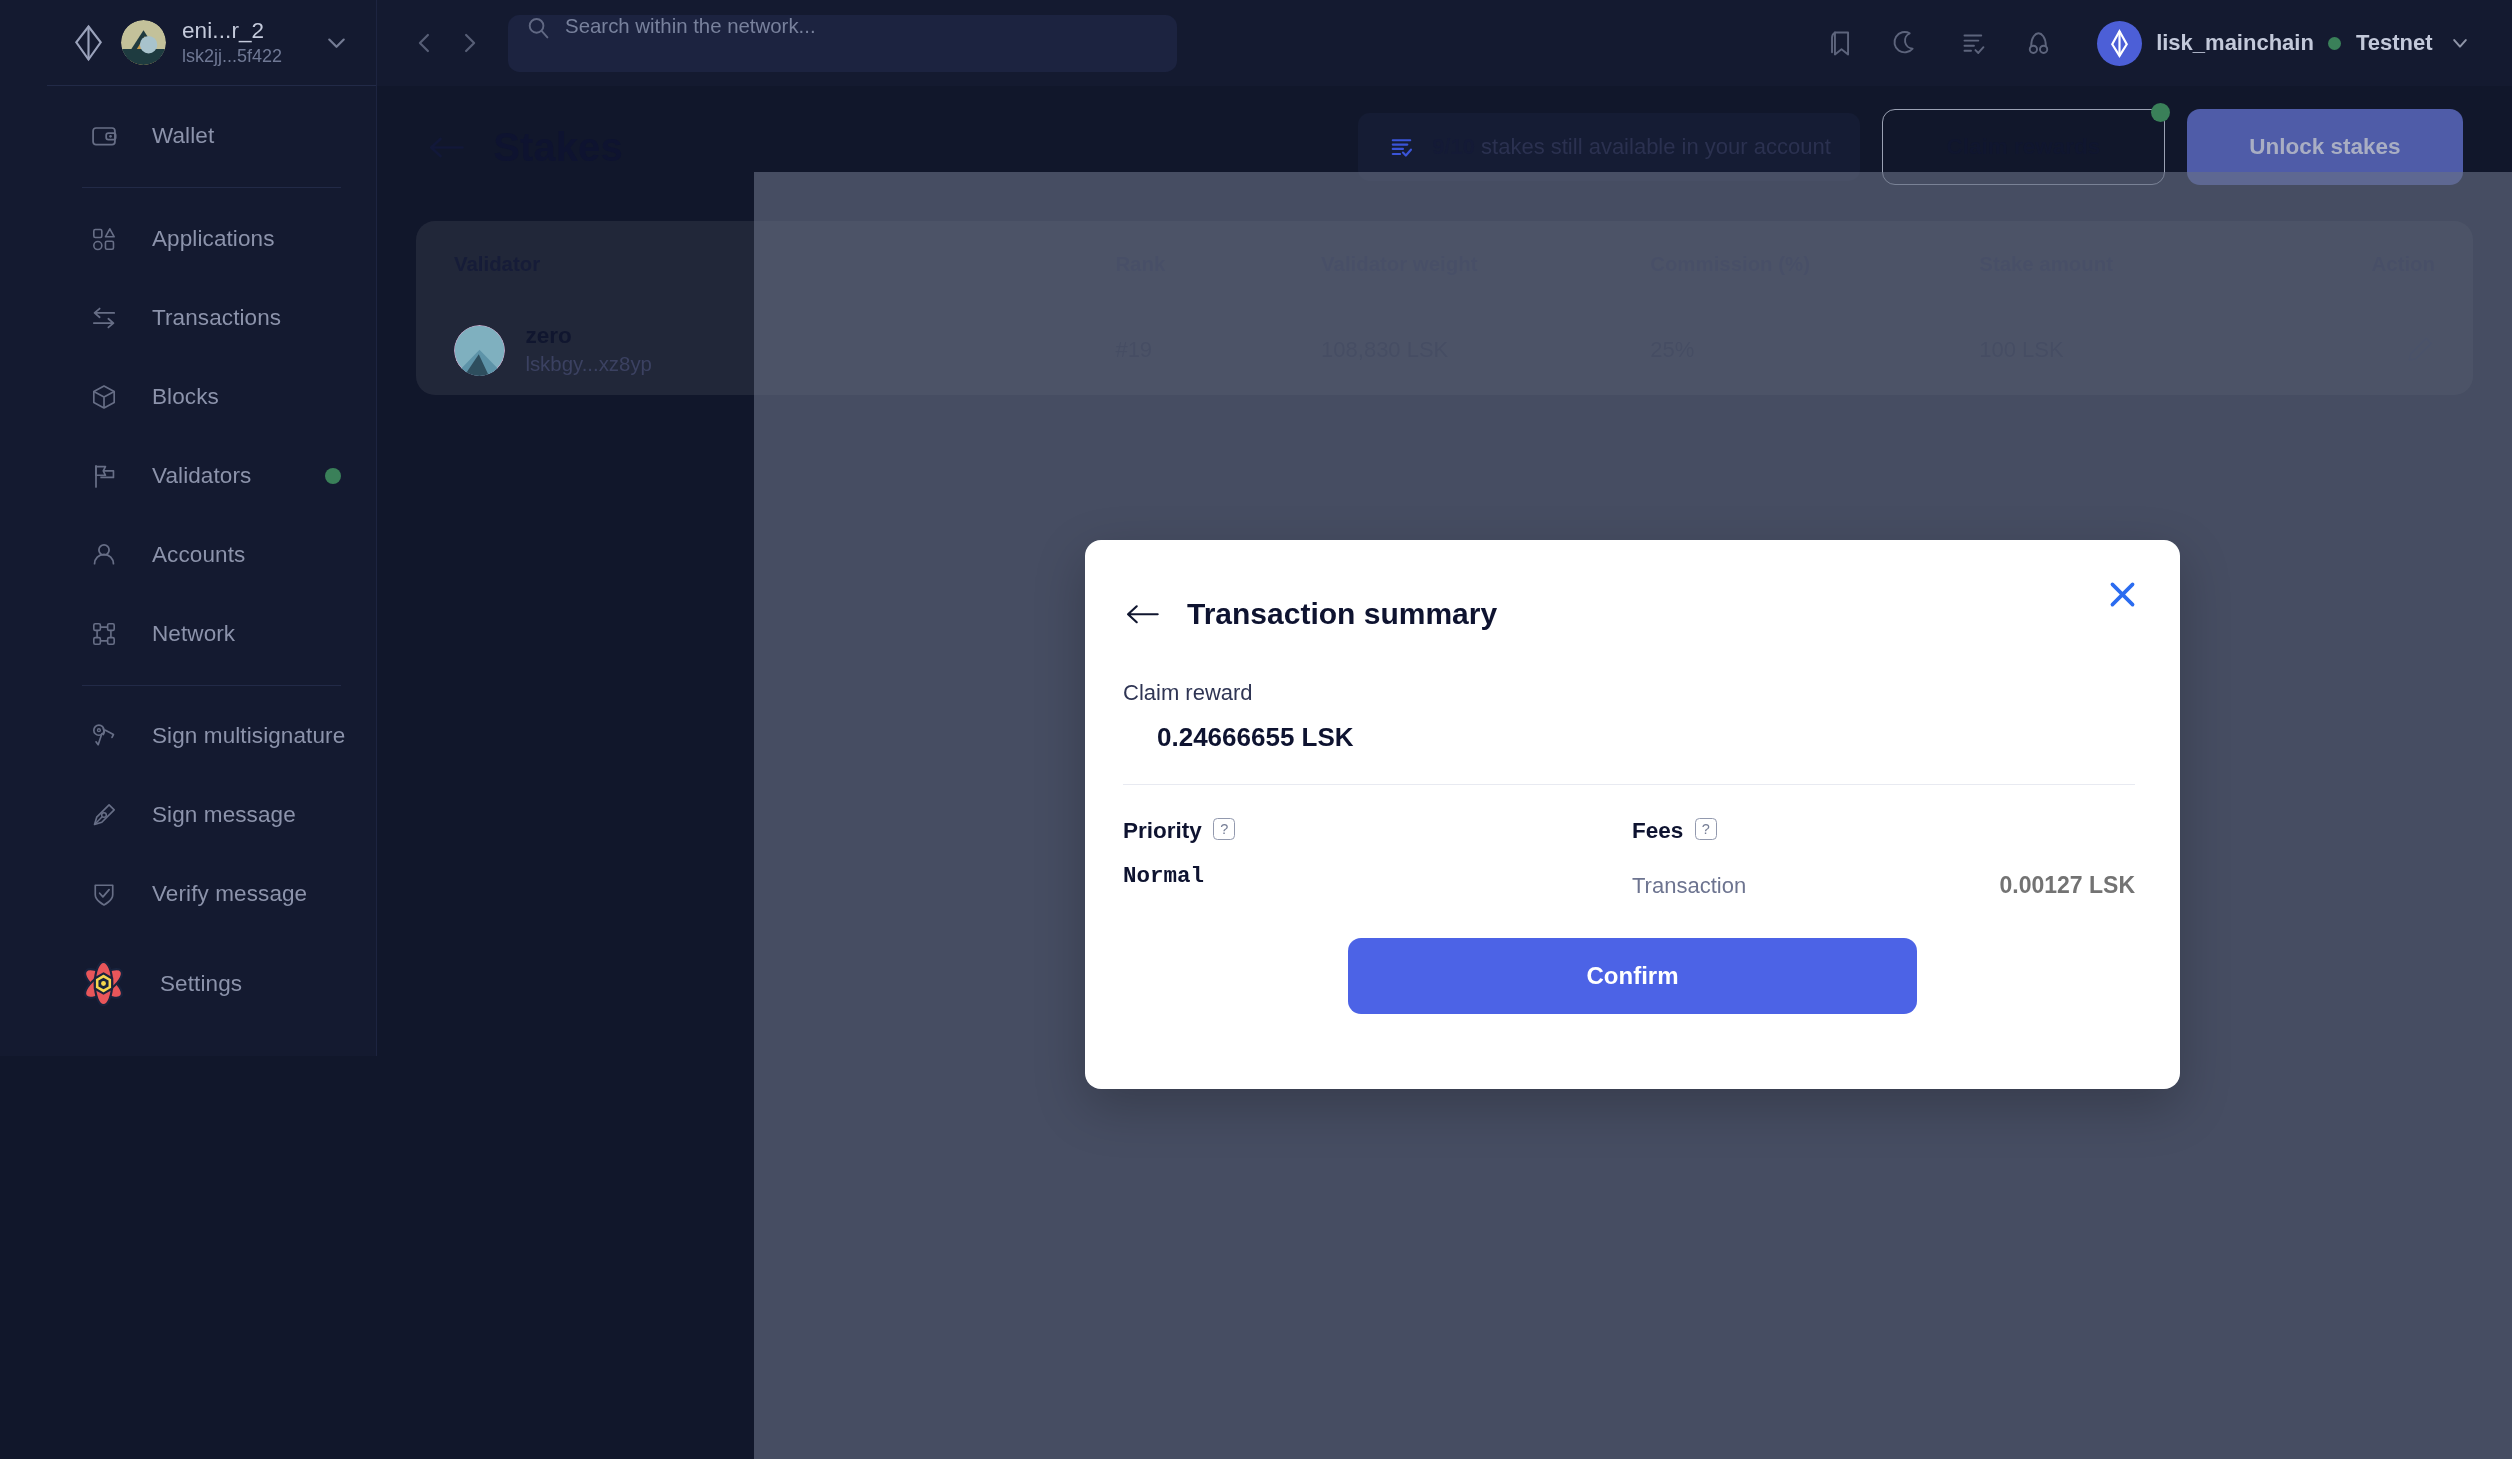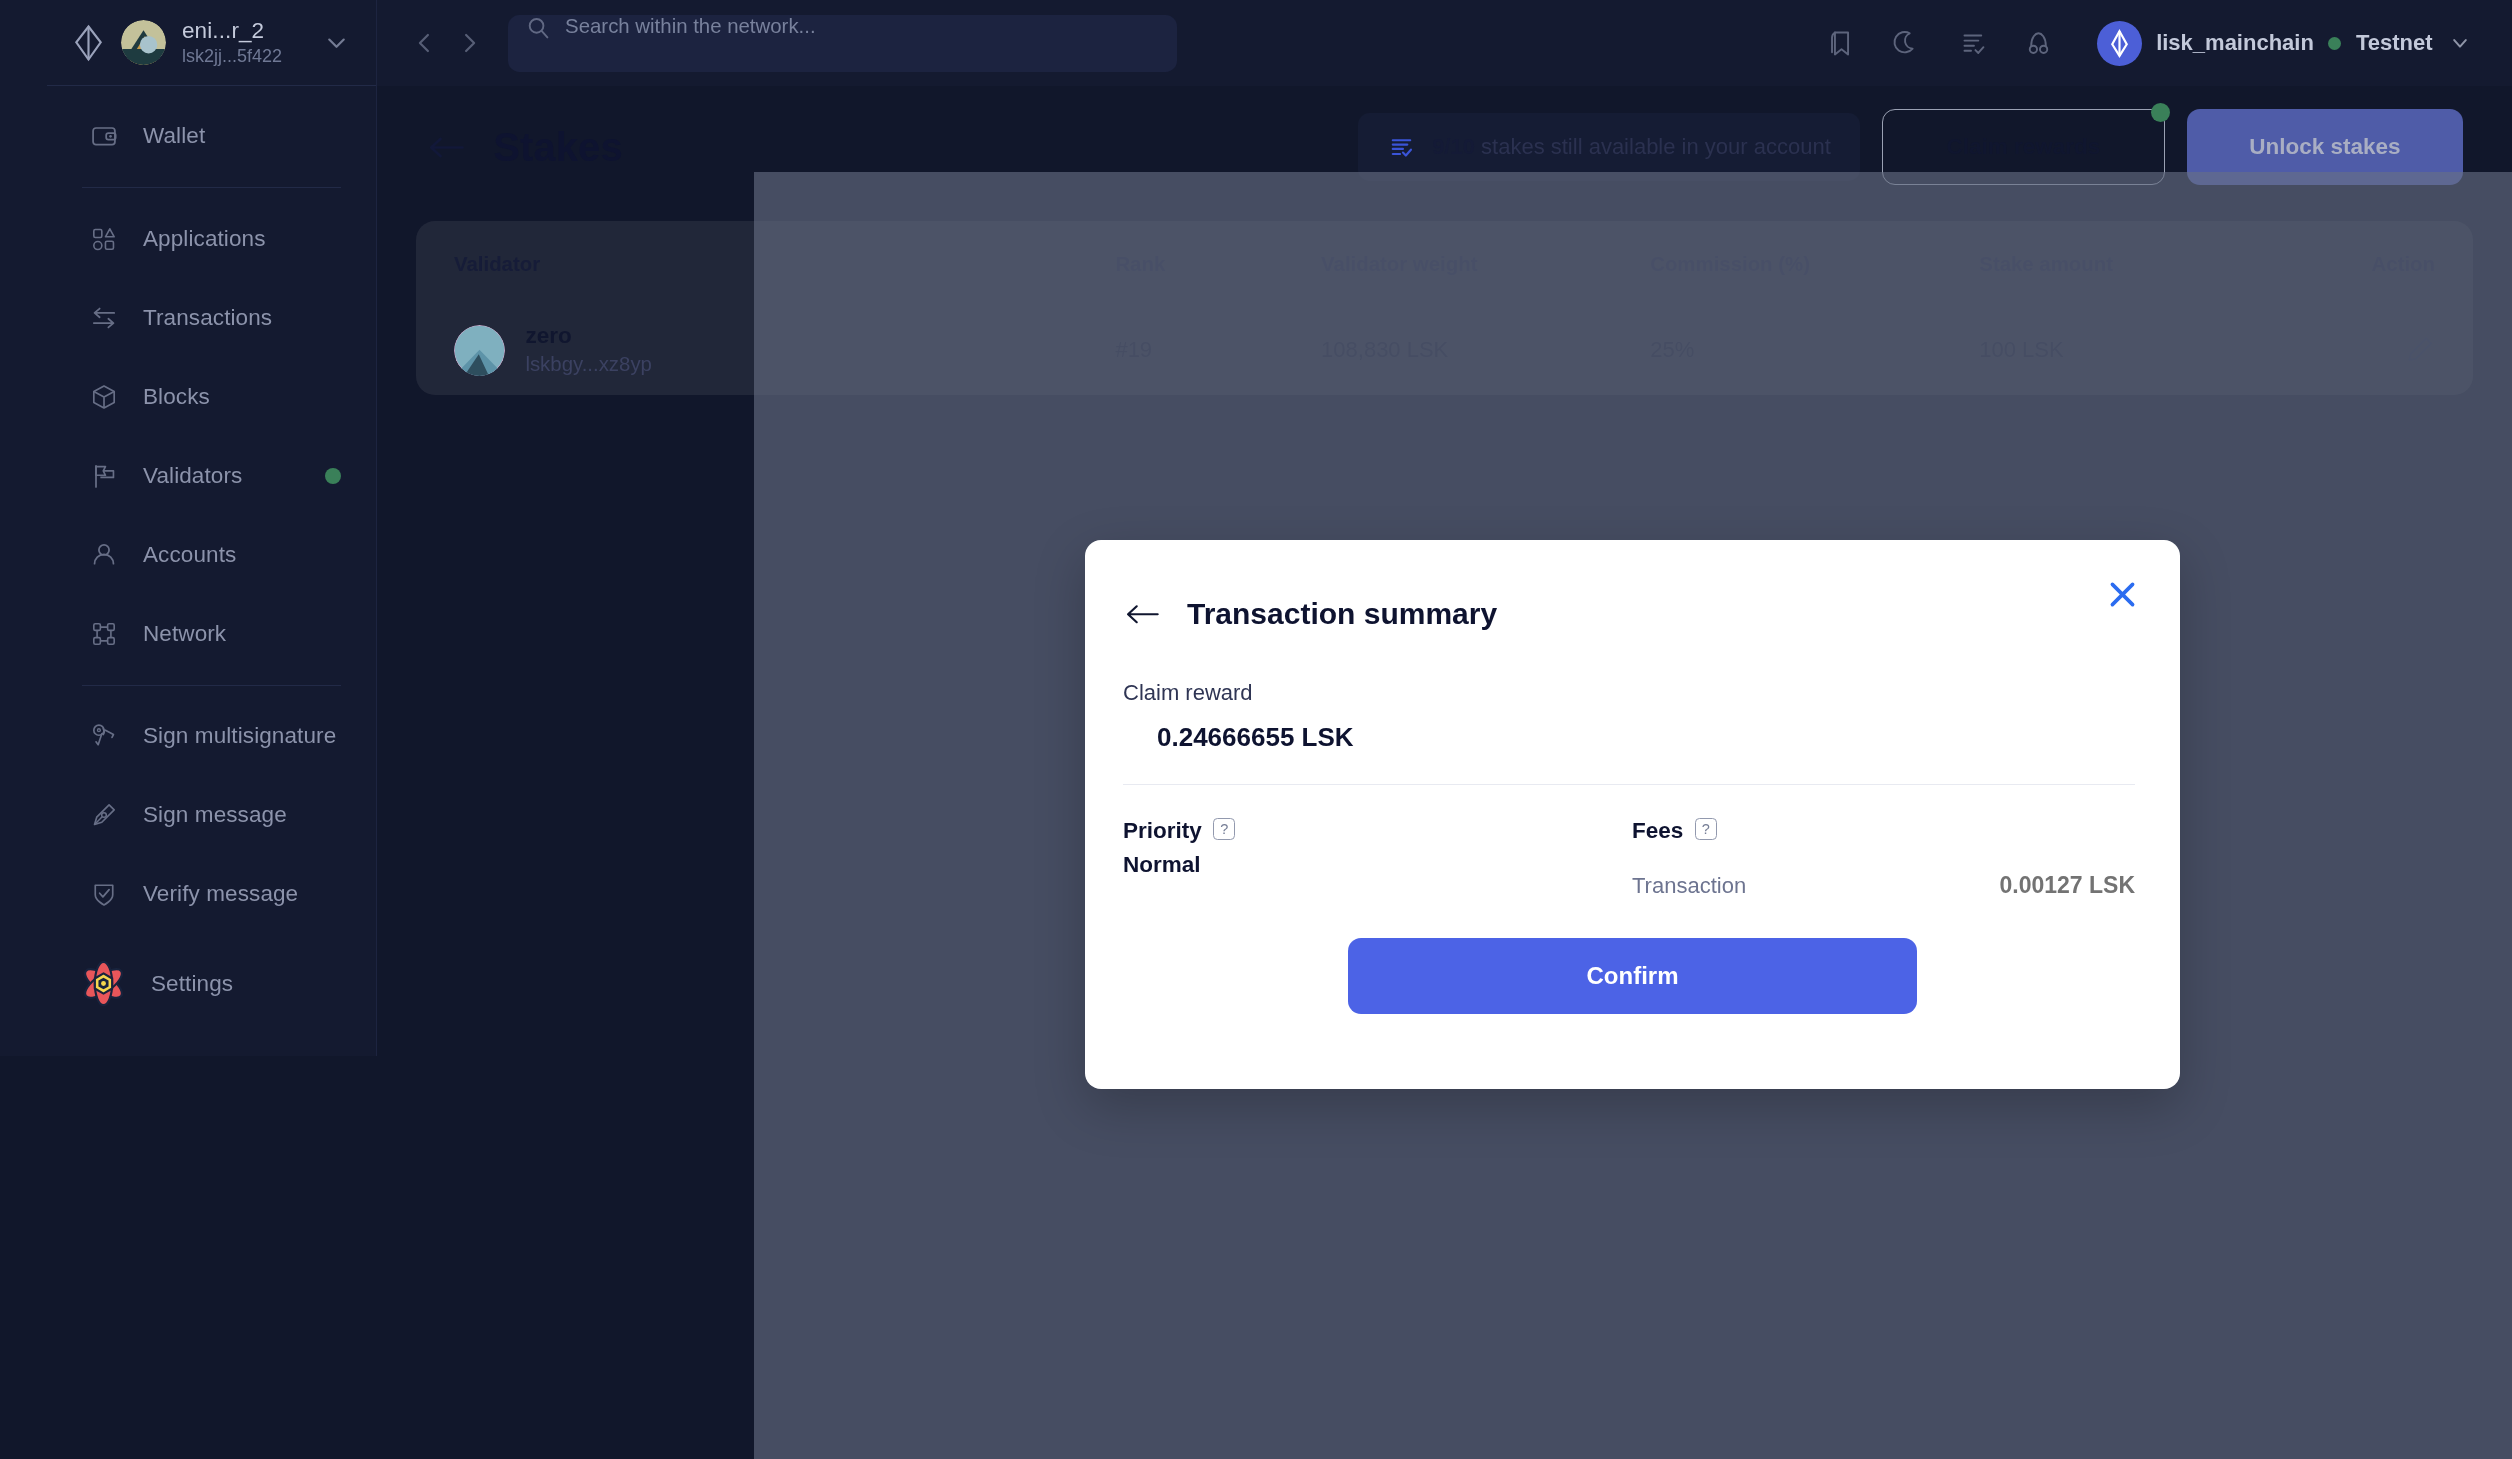--- a/index.html
+++ b/index.html
@@ -40,21 +40,21 @@
   .sb-nav { padding-top: 10.2px; display: flex; flex-direction: column; }
   .sb-group { display: flex; flex-direction: column; }
   .sb-sep { height: 0.7px; background: #222a47; margin: 11.6px 35px; }
 
   .sb-item {
     height: 79px; display: flex; align-items: center;
     gap: 23px; padding: 0 41px; position: relative;
     cursor: pointer;
   }
   .sb-ico { width: 32px; height: 32px; flex: 0 0 32px; opacity: .62; }
-  .sb-label { font-size: 22.5px; color: #8c93ab; letter-spacing: 0.1px; white-space: nowrap; }
+  .sb-label { font-size: 22.5px; color: #8c93ab; letter-spacing: 0.1px; white-space: nowrap; margin-left: 9px; }
   .sb-dot {
     width: 16px; height: 16px; border-radius: 50%;
     background: #3a8059; position: absolute; right: 35px;
   }
 
   .sb-bottom { margin-top: auto; padding: 0 0 33px 0; }
   .sb-settings {
     height: 79px; display: flex; align-items: center;
     gap: 23px; padding: 0 32px; cursor: pointer;
   }
@@ -191,21 +191,21 @@
   .col-left { width: 509px; }
   .col-right { flex: 1; }
   .label-row { display: flex; gap: 11.6px; }
   .lbl { font-size: 22.5px; font-weight: 700; color: #0e1330; }
   .qmark {
     width: 22px; height: 22px; border: 1.5px solid #9299ae; border-radius: 4.4px;
     font-size: 14.5px; color: #767e96; display: inline-flex;
     align-items: center; justify-content: center; cursor: pointer;
     line-height: 1;
   }
-  .priority-val { font-size: 22.5px; font-weight: 700; color: #0e1330; margin-top: 8px; }
+  .priority-val { font-size: 22.5px; font-weight: 700; color: #0e1330; margin-top: 19px; font-family: Liberation Mono, monospace; }
   .fee-row { display: flex; align-items: baseline; justify-content: space-between; margin-top: 28px; }
   .fee-name { font-size: 22px; color: #6d7490; }
   .fee-amt { font-size: 23px; font-weight: 700; color: #737373; }
 
   .confirm-wrap { padding: 0 45px; margin-top: 39px; display: flex; justify-content: center; }
   .btn-confirm {
     width: 569px; height: 76px; border-radius: 13px;
     background: #4c63e6; border: none; color: #ffffff;
     font-size: 24px; font-weight: 700; cursor: pointer;
     font-family: "Liberation Sans", sans-serif;

